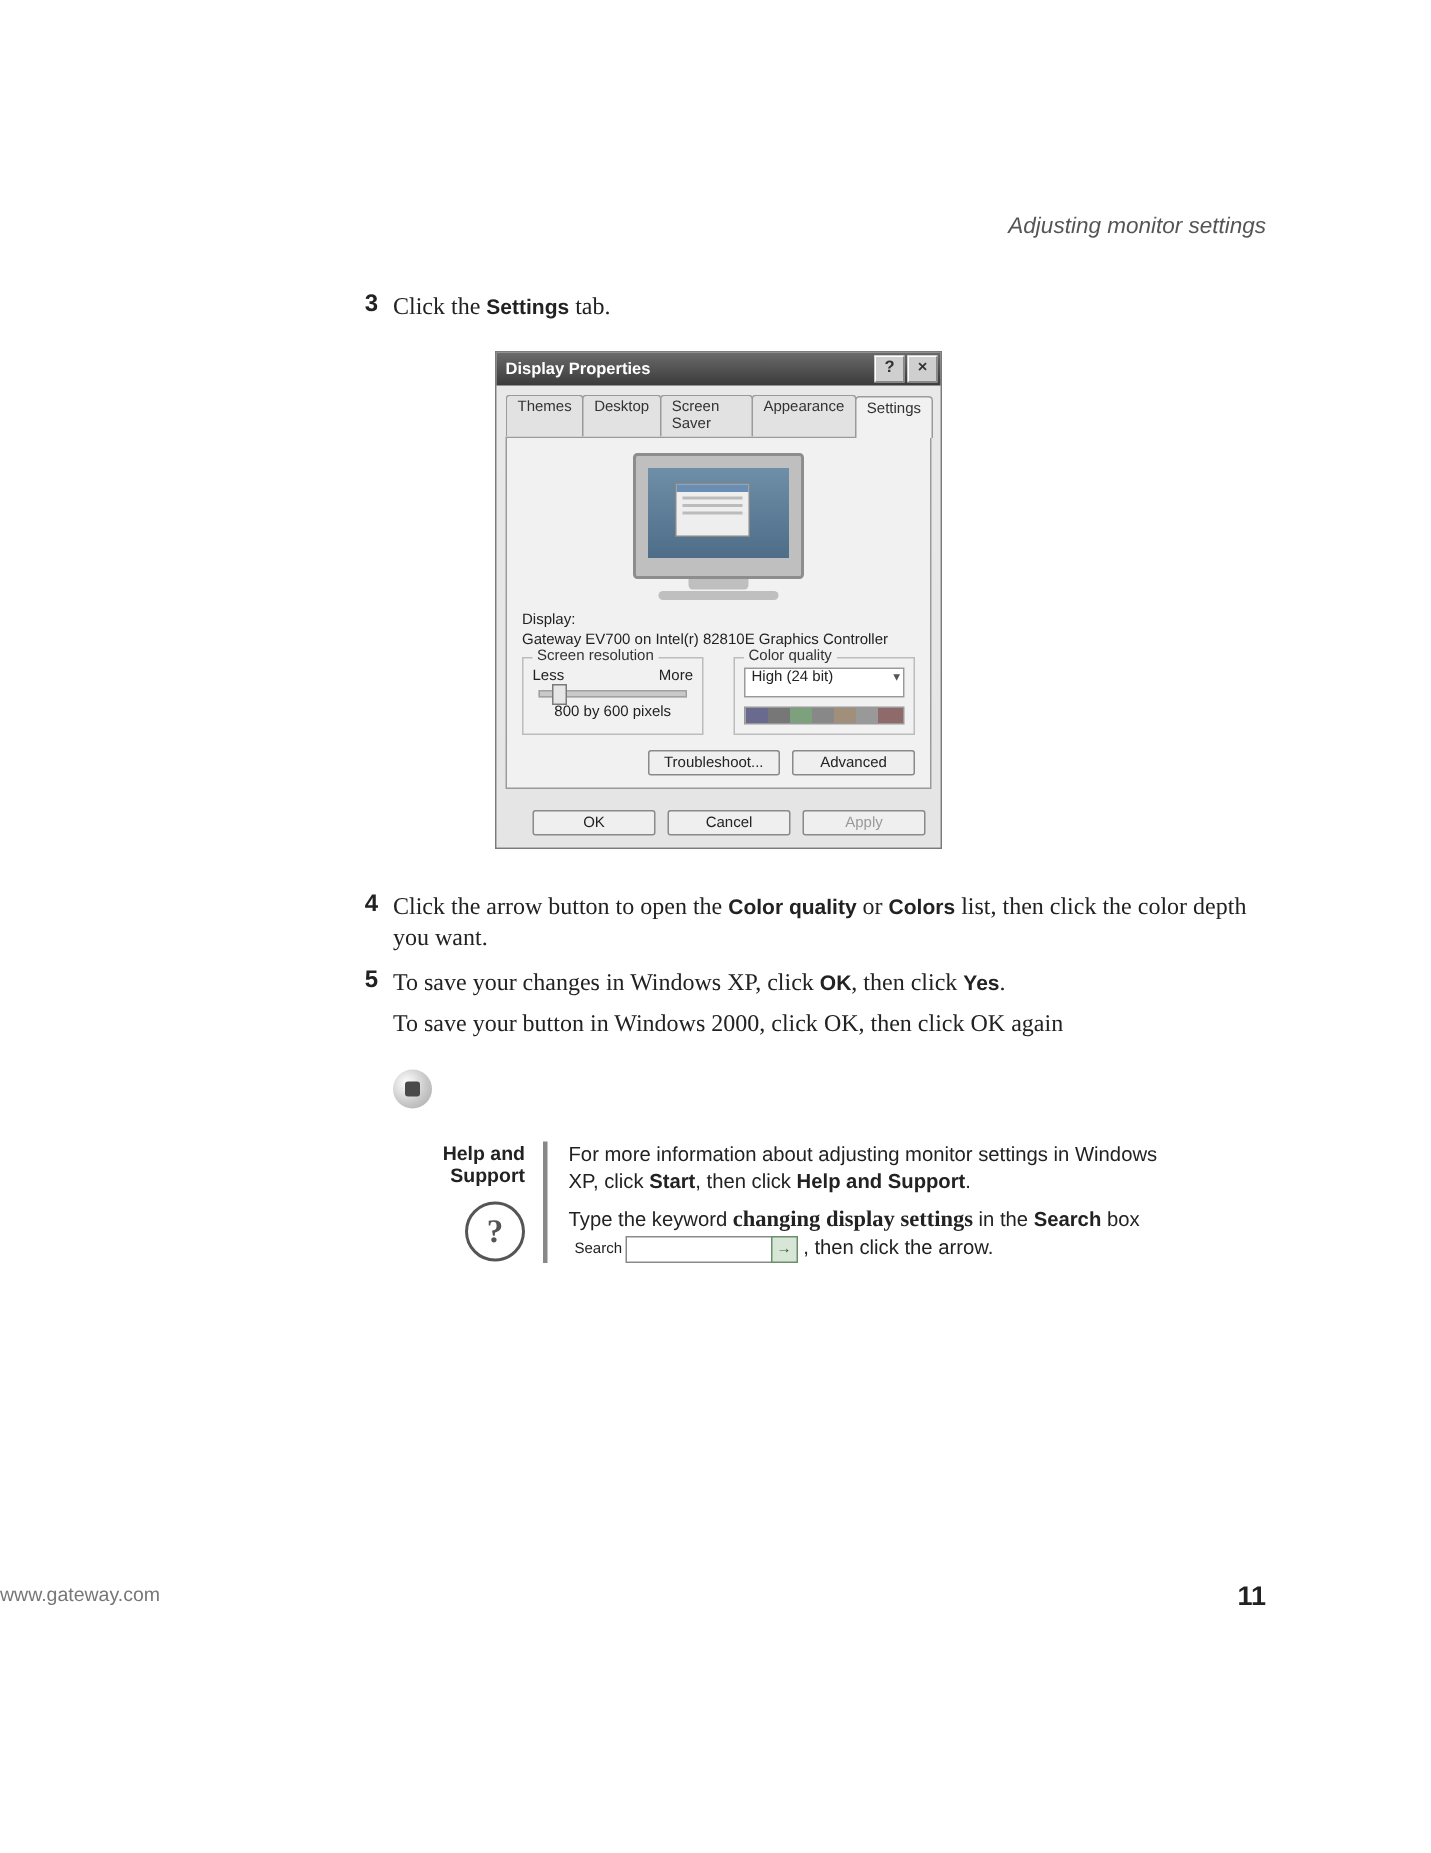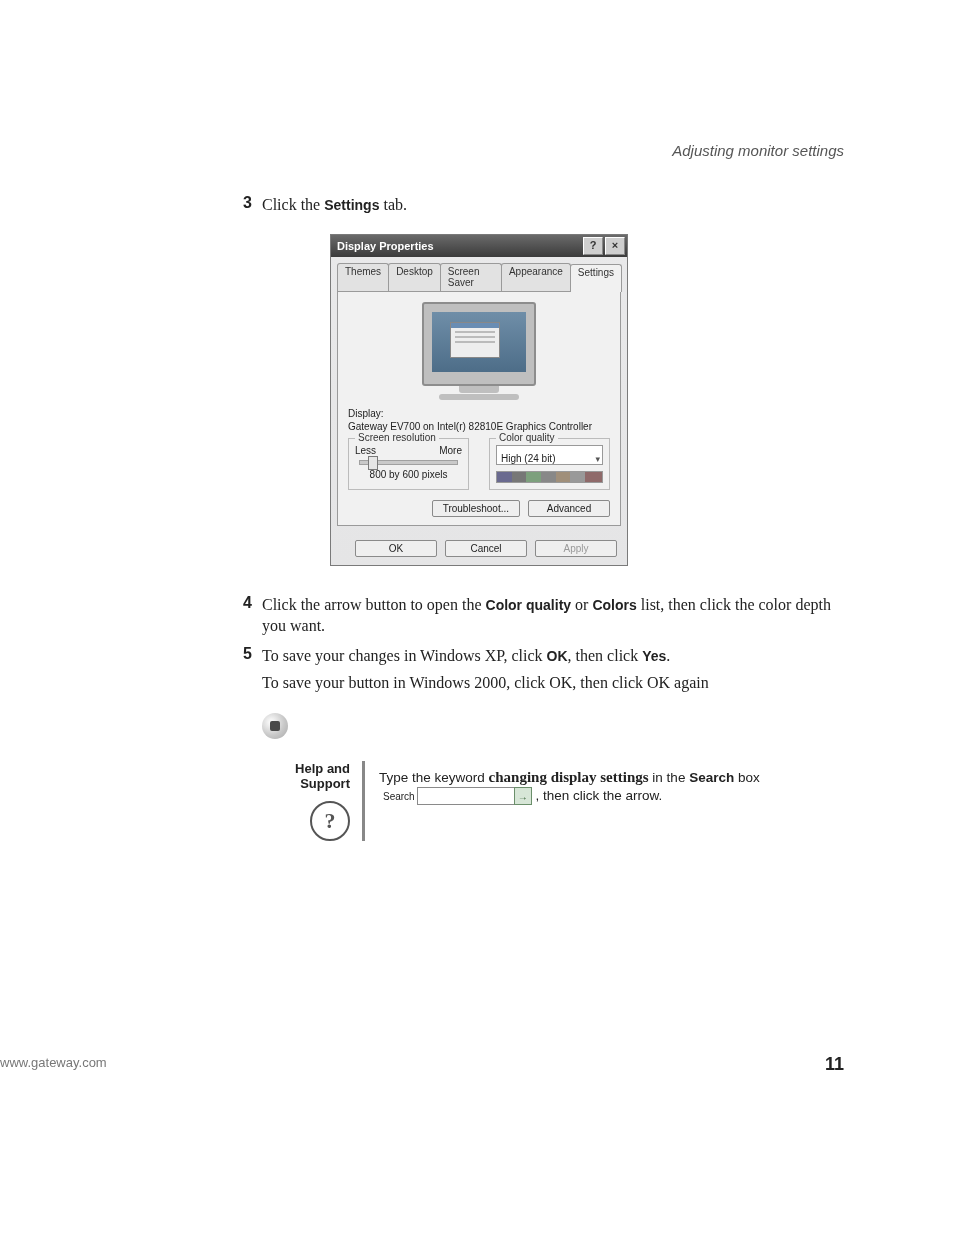--- a/index.html
+++ b/index.html
@@ -161,21 +161,21 @@
   .slider-track {
     height: 3px; background: #c9c9c9; border: 1px solid #a0a0a0; position: relative; margin: 4px 4px 2px 4px;
   }
   .slider-thumb {
     position: absolute; left: 8px; top: -5px; width: 8px; height: 12px;
     background: #e6e6e6; border: 1px solid #7a7a7a;
   }
   .res-text { text-align: center; font-size: 10px; margin-top: 4px; }
   .select {
     border: 1px solid #999; background: #fff; font-size: 10px;
-    height: 18px; display: flex; align-items: flex-end; justify-content: space-between;
+    height: 18px; display: flex; align-items: flex-start; justify-content: space-between;
     padding: 0 2px 0 4px; margin-top: 2px;
   }
   .select .chev { font-size: 9px; color: #555; }
   .color-bar {
     height: 10px; margin-top: 6px;
     background: linear-gradient(90deg,#6a6a8f 0 14%,#777 14% 28%,#7da07d 28% 42%,#888 42% 56%,#a08f7a 56% 70%,#999 70% 84%,#8f6a6a 84% 100%);
     border: 1px solid #999;
   }
   .btn-row { display: flex; justify-content: flex-end; gap: 8px; margin-top: 10px; }
   .btn-row2 { display: flex; justify-content: flex-end; gap: 8px; padding: 8px 10px; }
@@ -362,20 +362,23 @@
   <div class="end-bullet"></div>
 
   <div class="help-row">
     <div class="help-left">
       <div>Help and</div>
       <div>Support</div>
       <div class="help-icon">?</div>
     </div>
     <div class="help-divider"></div>
     <div class="help-body">
+      <div>
+        <span>For more information about adjusting monitor settings in Windows XP, click </span><span class="b">Start</span><span>, then click </span><span class="b">Help and Support</span><span>.</span>
+      </div>
       <div style="margin-top:6px">
         <span>Type the keyword </span><span class="serif b">changing display settings</span><span> in the </span><span class="b">Search</span><span> box </span><span class="search-label">Search</span><span class="search-field"></span><span class="search-go">→</span><span> , then click the arrow.</span>
       </div>
     </div>
   </div>
 
   <div class="footer-url">www.gateway.com</div>
   <div class="page-num">11</div>
 </div>
 

